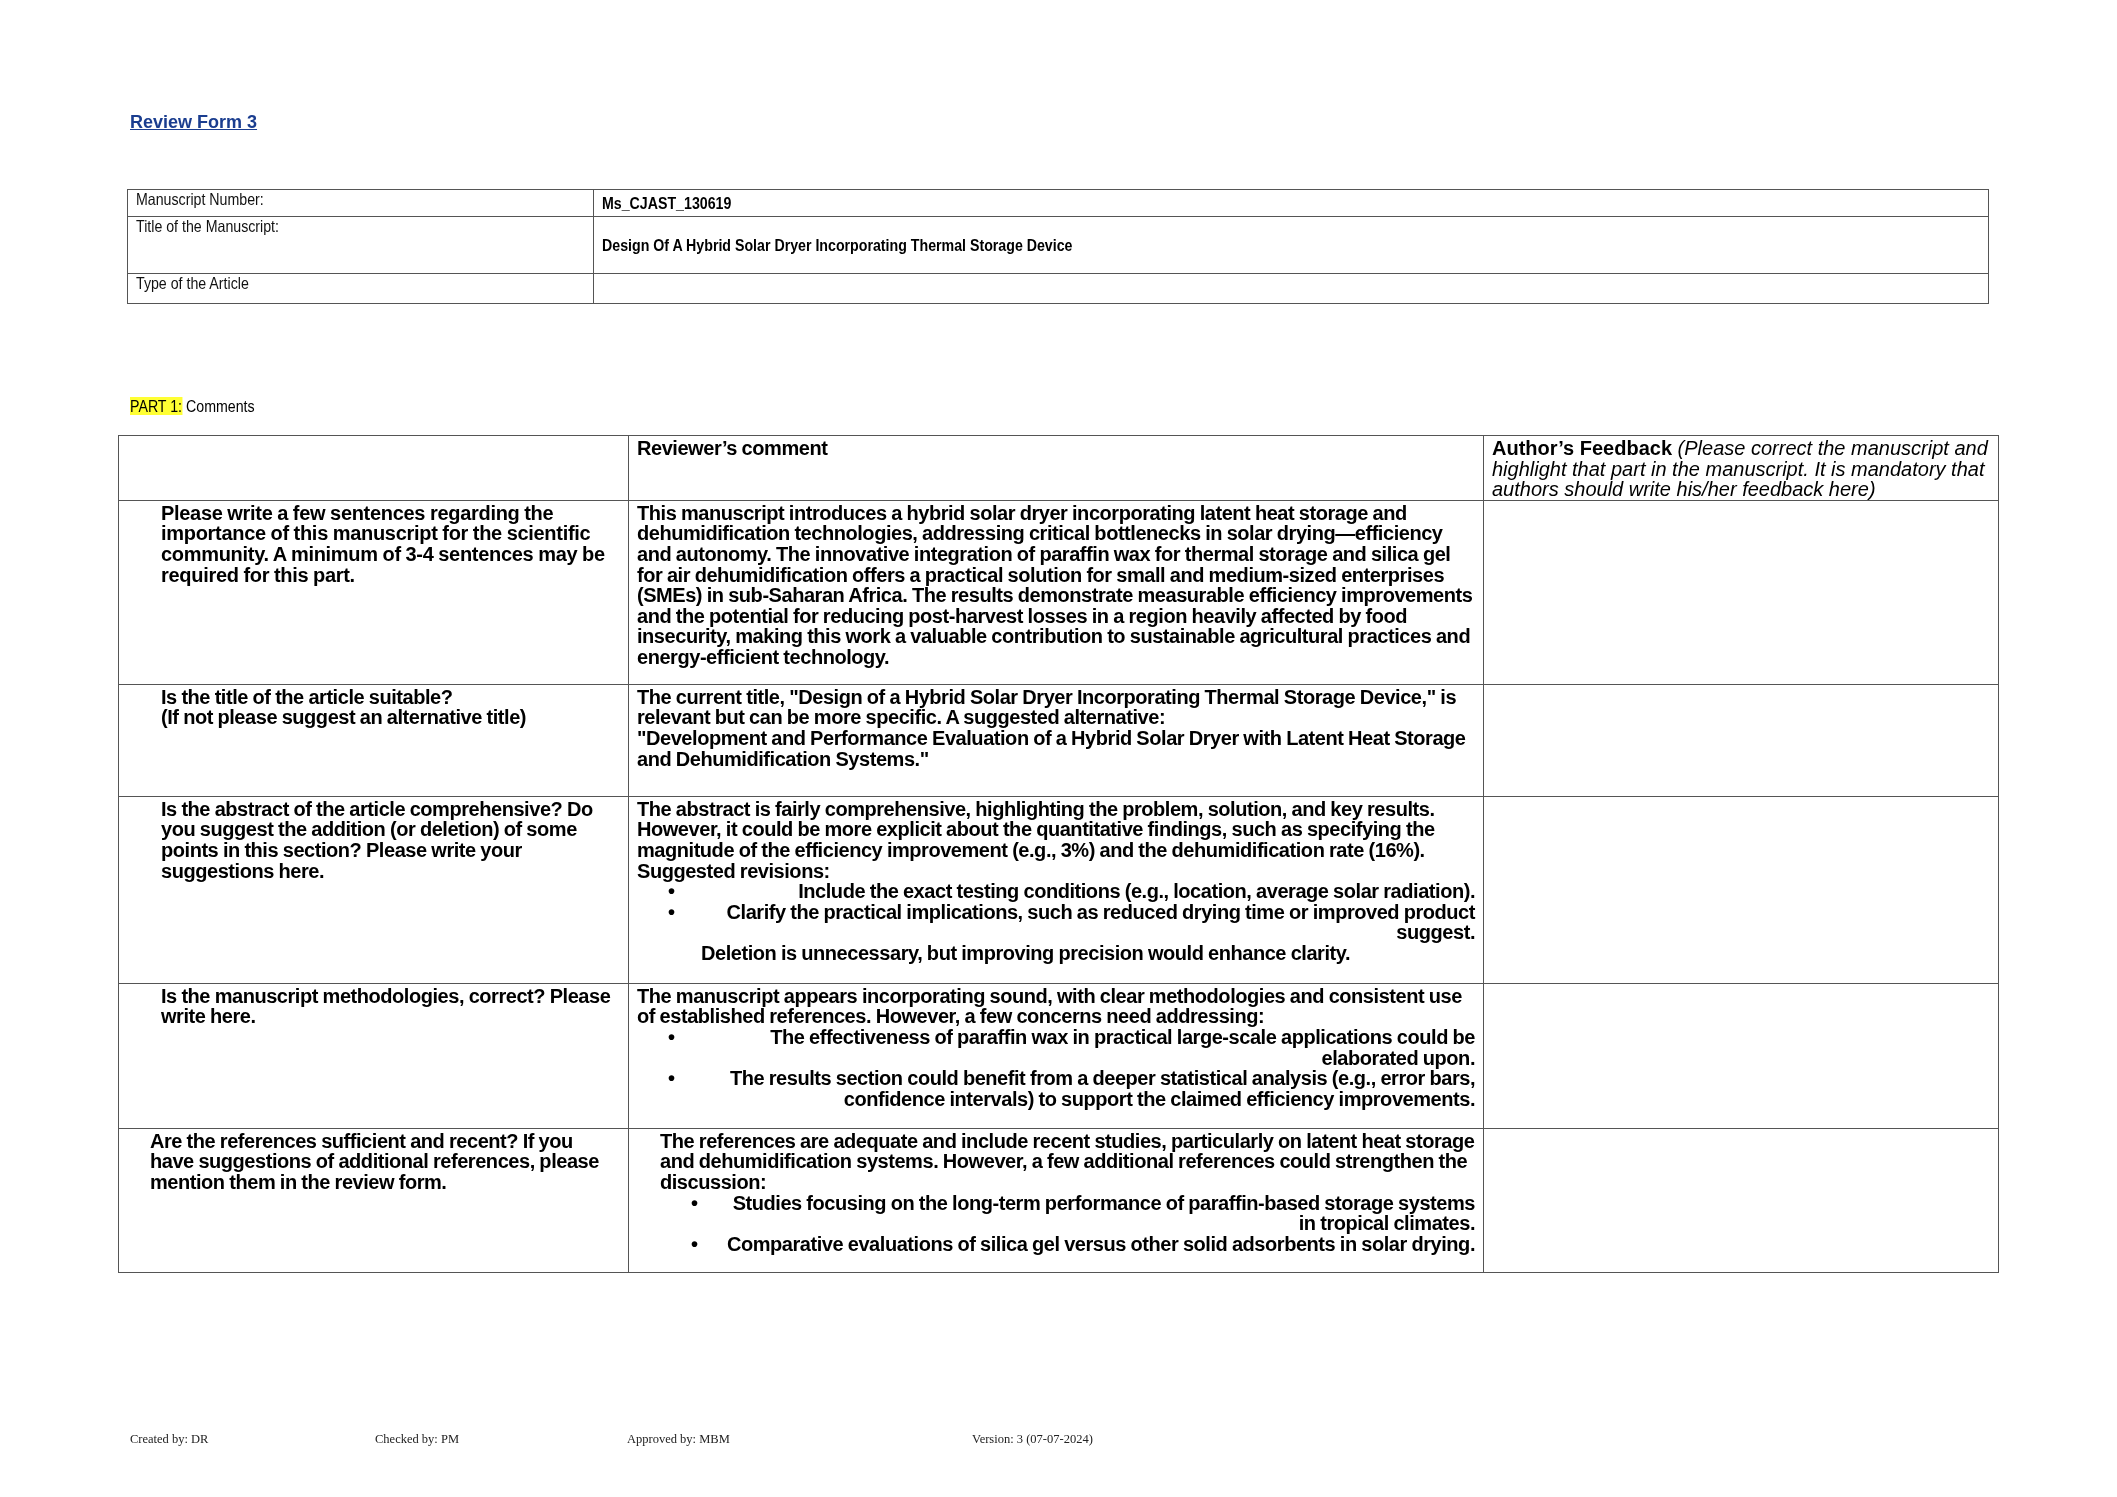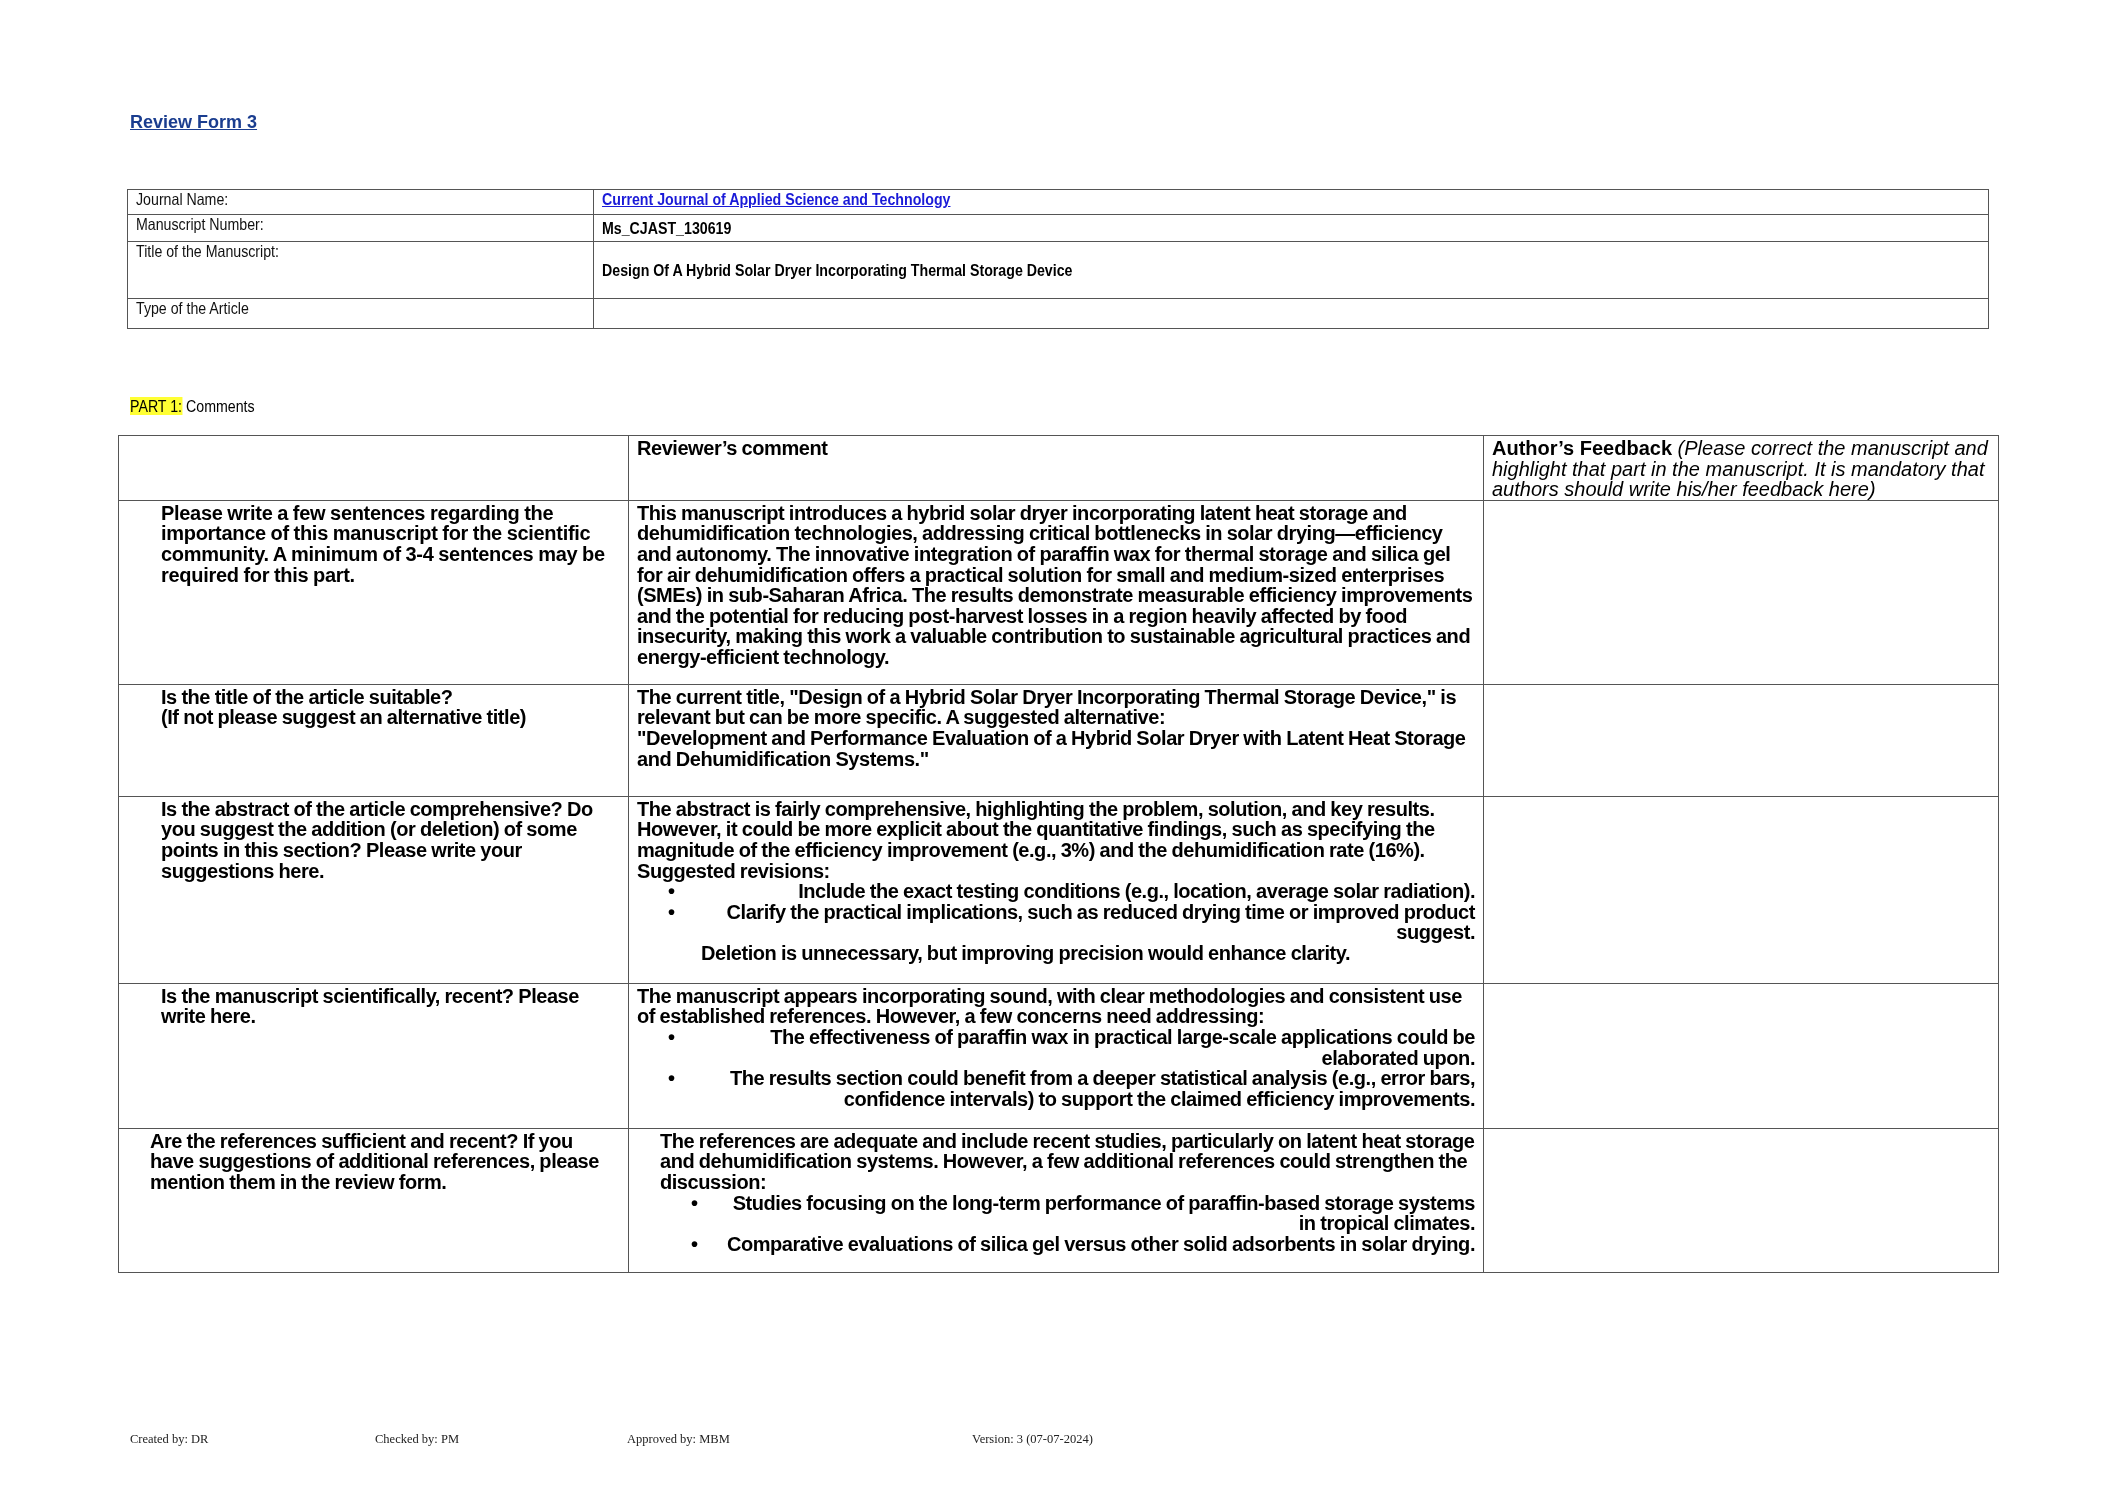--- a/index.html
+++ b/index.html
@@ -47,24 +47,20 @@
 
   .footer { top:1432px; font-family:"Liberation Serif", serif; font-size:12.5px; color:#222; }
 </style>
 </head>
 <body>
 
 <div class="abs title">Review Form 3</div>
 
 <table class="htable">
   <tbody>
-      <tr class="r1">
-    <td class="lbl"><span class="cond">Journal Name:</span></td>
-    <td class="val"><span class="link cond">Current Journal of Applied Science and Technology</span></td>
-  </tr>
   <tr class="r2">
     <td class="lbl"><span class="cond">Manuscript Number:</span></td>
     <td class="val mid"><span class="cond">Ms_CJAST_130619</span></td>
   </tr>
   <tr class="r3">
     <td class="lbl"><span class="cond">Title of the Manuscript:</span></td>
     <td class="val mid"><span class="cond">Design Of A Hybrid Solar Dryer Incorporating Thermal Storage Device</span></td>
   </tr>
   <tr class="r4">
     <td class="lbl"><span class="cond">Type of the Article</span></td>
@@ -111,21 +107,21 @@
       <ul class="bul">
         <li>Include the exact testing conditions (e.g., location, average solar radiation).</li>
         <li>Clarify the practical implications, such as reduced drying time or improved product suggest.</li>
       </ul>
       <div class="cont">Deletion is unnecessary, but improving precision would enhance clarity.</div>
     </td>
     <td class="c3"></td>
   </tr>
 
   <tr class="r4">
-    <td class="c1 narrow">Is the manuscript scientifically, recent? Please write here.</td>
+    <td class="c1 narrow">Is the manuscript methodologies, correct? Please write here.</td>
     <td class="c2 narrow">
       <div>The manuscript appears incorporating sound, with clear methodologies and consistent use of established references. However, a few concerns need addressing:</div>
       <ul class="bul">
         <li>The effectiveness of paraffin wax in practical large-scale applications could be elaborated upon.</li>
         <li>The results section could benefit from a deeper statistical analysis (e.g., error bars, confidence intervals) to support the claimed efficiency improvements.</li>
       </ul>
     </td>
     <td class="c3"></td>
   </tr>
 

